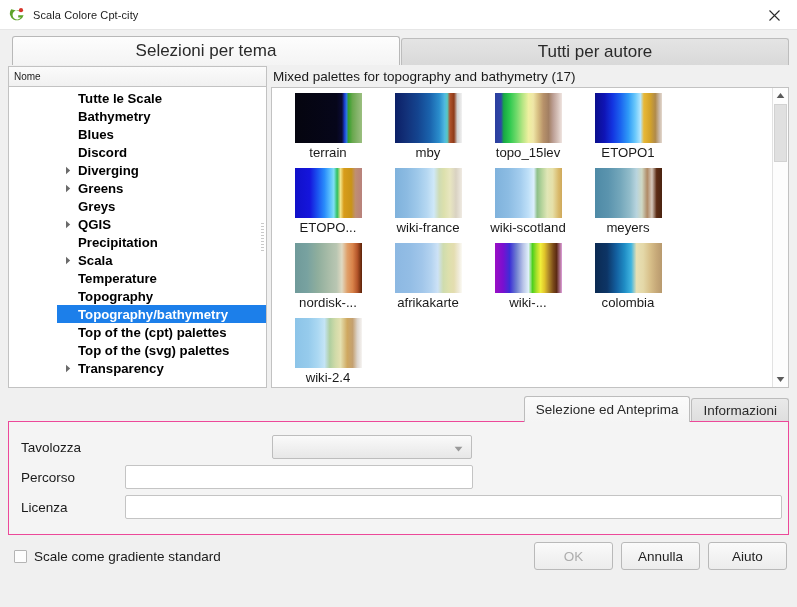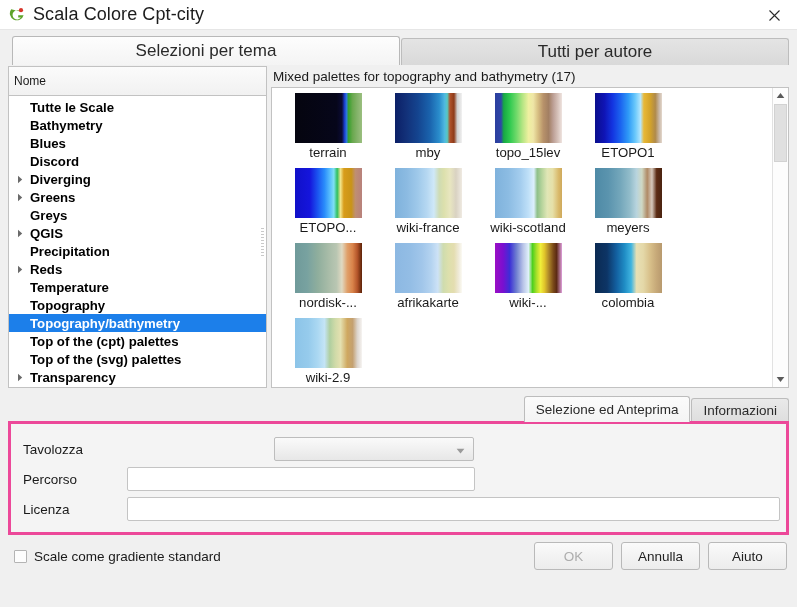--- a/index.html
+++ b/index.html
@@ -23,21 +23,21 @@
     border-bottom: 1px solid #e6e6e6;
     position: relative;
   }
   .qgis-logo {
     width: 17px; height: 17px;
     margin-right: 7px;
     flex: 0 0 auto;
     position: relative;
   }
   .titlebar-title {
-    font-size: 18px;
+    font-size: 11px;
     color: #1c1c1c;
     letter-spacing: .1px;
     white-space: nowrap;
   }
   .close-btn {
     position: absolute;
     right: 0; top: 0;
     width: 46px; height: 30px;
     display: flex; align-items: center; justify-content: center;
     cursor: default;
@@ -93,27 +93,27 @@
     height: 322px;
     margin-top: 1px;
   }
   .tree-pane {
     width: 259px;
     flex: 0 0 259px;
     display: flex;
     flex-direction: column;
   }
   .tree-header {
-    height: 30px;
+    height: 21px;
     background: linear-gradient(to bottom, #fbfbfb, #f1f1f1);
     border: 1px solid #c2c2c2;
     display: flex;
     align-items: center;
     padding-left: 5px;
-    font-size: 12px;
+    font-size: 10px;
     color: #1a1a1a;
   }
   .tree-box {
     flex: 1 1 auto;
     background: #ffffff;
     border: 1px solid #c2c2c2;
     border-top: none;
     overflow: hidden;
     padding-top: 2px;
     position: relative;
@@ -121,20 +121,21 @@
   .tree-item {
     height: 18px;
     display: flex;
     align-items: center;
     padding-left: 3px;
     font-weight: bold;
     font-size: 13.2px;
     color: #000;
     cursor: default;
     white-space: nowrap;
+    margin-left: 48px;
   }
   .tree-item.selected {
     background: #1c7fea;
     color: #ffffff;
   }
   .tw-arrow {
     width: 16px; flex: 0 0 16px;
     display: flex; align-items: center; justify-content: center;
   }
   .tw-arrow svg { display: block; }
@@ -246,21 +247,21 @@
   }
   .tab-b.active {
     height: 26px;
     background: linear-gradient(to bottom, #fbfbfb, #f4f4f4);
     z-index: 3;
   }
   .tab-b + .tab-b { margin-left: 1px; }
 
   .bottom-panel {
     height: 114px;
-    border: 3px solid #ec4899;
+    border: 1px solid #ec4899;
     background: #f4f4f4;
     margin-top: -1px;
     padding: 10px 6px 0 12px;
     position: relative;
   }
   .form-row {
     display: flex;
     align-items: center;
     height: 30px;
   }
@@ -413,21 +414,21 @@
           <div class="tree-item">
             <span class="tw-arrow"></span>
             <span class="tree-label">Precipitation</span>
           </div>
           <div class="tree-item">
             <span class="tw-arrow">
               <svg width="6" height="9" viewBox="0 0 6 9">
                 <path d="M1 0.8 L5.2 4.5 L1 8.2 Z" fill="#6a6a6a"></path>
               </svg>
             </span>
-            <span class="tree-label">Reds</span>
+            <span class="tree-label">Scala</span>
           </div>
           <div class="tree-item">
             <span class="tw-arrow"></span>
             <span class="tree-label">Temperature</span>
           </div>
           <div class="tree-item">
             <span class="tw-arrow"></span>
             <span class="tree-label">Topography</span>
           </div>
           <div class="tree-item selected">
@@ -504,21 +505,21 @@
             <div class="pal-cell">
               <div class="pal-swatch" style="background: linear-gradient(to right, rgb(155, 15, 196) 0%, rgb(122, 15, 208) 12%, rgb(60, 47, 214) 22%, rgb(111, 127, 208) 32%, rgb(185, 196, 232) 42%, rgb(223, 240, 250) 50%, rgb(79, 208, 30) 56%, rgb(168, 224, 42) 62%, rgb(240, 239, 58) 68%, rgb(224, 196, 42) 74%, rgb(176, 138, 42) 80%, rgb(122, 74, 24) 87%, rgb(92, 42, 20) 92%, rgb(224, 160, 222) 100%);"></div>
               <div class="pal-name">wiki-...</div>
             </div>
             <div class="pal-cell">
               <div class="pal-swatch" style="background: linear-gradient(to right, rgb(11, 42, 82) 0%, rgb(13, 53, 102) 18%, rgb(19, 96, 160) 32%, rgb(31, 140, 196) 44%, rgb(63, 180, 224) 54%, rgb(232, 224, 180) 62%, rgb(228, 216, 168) 72%, rgb(216, 192, 138) 82%, rgb(198, 168, 120) 92%, rgb(184, 154, 110) 100%);"></div>
               <div class="pal-name">colombia</div>
             </div>
             <div class="pal-cell">
               <div class="pal-swatch" style="background: linear-gradient(to right, rgb(140, 196, 232) 0%, rgb(150, 203, 236) 20%, rgb(171, 216, 242) 34%, rgb(196, 228, 246) 44%, rgb(176, 207, 160) 52%, rgb(207, 218, 168) 60%, rgb(228, 224, 176) 68%, rgb(207, 168, 96) 78%, rgb(196, 160, 112) 86%, rgb(220, 212, 204) 93%, rgb(246, 244, 242) 100%);"></div>
-              <div class="pal-name">wiki-2.9</div>
+              <div class="pal-name">wiki-2.4</div>
             </div>
           </div>
         <div class="vscroll">
           <div class="vs-btn">
             <svg width="9" height="7" viewBox="0 0 9 7">
                 <path d="M4.5 1 L8.3 6 L0.7 6 Z" fill="#5a5a5a"></path>
               </svg>
           </div>
           <div class="vs-track">
             <div class="vs-thumb"></div>

